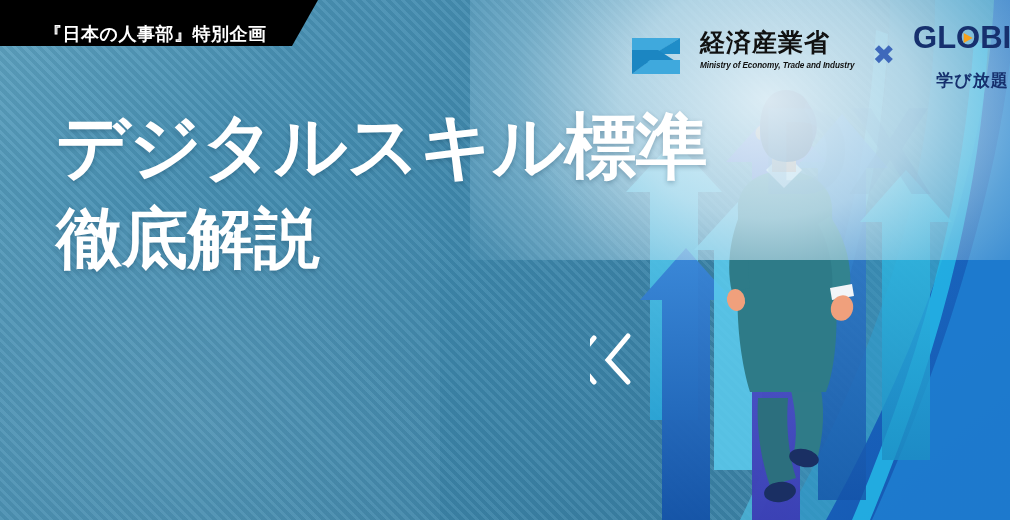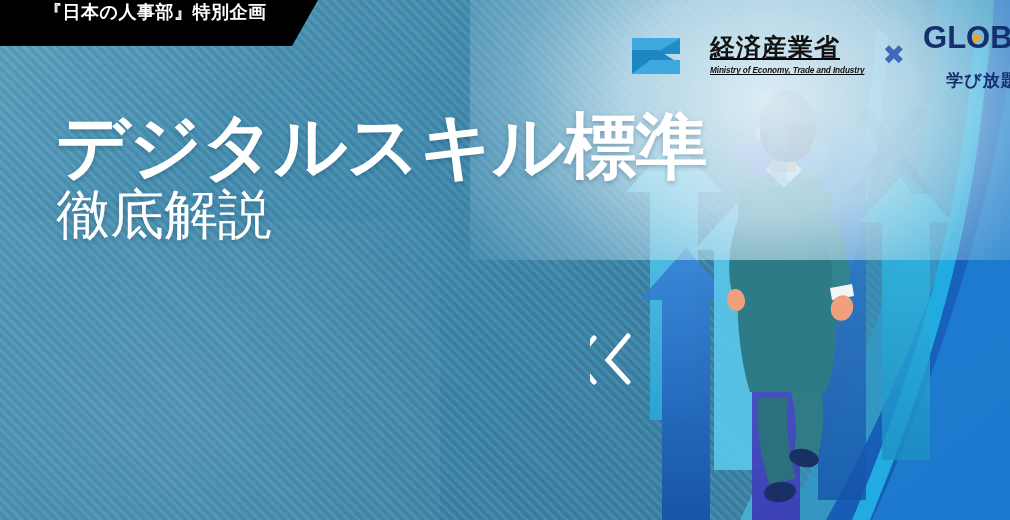--- a/index.html
+++ b/index.html
@@ -63,37 +63,37 @@
     user-select:none;
     pointer-events:none;
   }
 
   
   .ribbon{
     position:absolute;left:0;top:0;
     width:318px;height:46px;
     background:#000;
     clip-path:polygon(0 0, 318px 0, 292px 46px, 0 46px);
-    display:flex;align-items:flex-start;
+    display:flex;align-items:flex-end;
   }
   .ribbon-text{
     color:#fff;
     font-size:18px;
     font-weight:bold;
     letter-spacing:0.5px;
     margin-left:44px;
     white-space:nowrap;
   }
 
   
   .logo-row{
     position:absolute;left:628px;top:22px;
     display:flex;align-items:center;gap:14px;
   }
-  .meti{display:flex;align-items:center;gap:26px;text-decoration:underline;}
+  .meti{display:flex;align-items:flex-start;gap:16px;}
   .meti-text{display:flex;flex-direction:column;line-height:1;}
   .meti-jp{
     font-size:25px;font-weight:bold;color:#111;letter-spacing:1px;
     font-family:"Liberation Sans","DejaVu Sans",sans-serif;
   }
   .meti-en{
     font-size:8.2px;color:#111;margin-top:7px;font-style:italic;
     font-weight:bold;letter-spacing:-0.1px;white-space:nowrap;
   }
   .x-sep{
@@ -123,22 +123,22 @@
   .headline{
     position:absolute;left:56px;top:110px;
     color:#ffffff;
     text-shadow:0 2px 5px rgba(10,50,75,0.30);
   }
   .h-line1{
     font-size:72px;font-weight:bold;line-height:1.0;
     letter-spacing:-1px;white-space:nowrap;
   }
   .h-line2{
-    font-size:54px;font-weight:normal;line-height:1.05;
-    letter-spacing:0px;white-space:nowrap;margin-top:4px;
+    font-size:66px;font-weight:bold;line-height:1.05;
+    letter-spacing:0px;white-space:nowrap;margin-top:22px;
   }
 
   
   .subhead{
     position:absolute;left:56px;top:350px;
     color:#fff;
     text-shadow:0 2px 4px rgba(10,50,75,0.28);
   }
   .sub-line{
     font-size:37px;line-height:1.52;white-space:nowrap;

